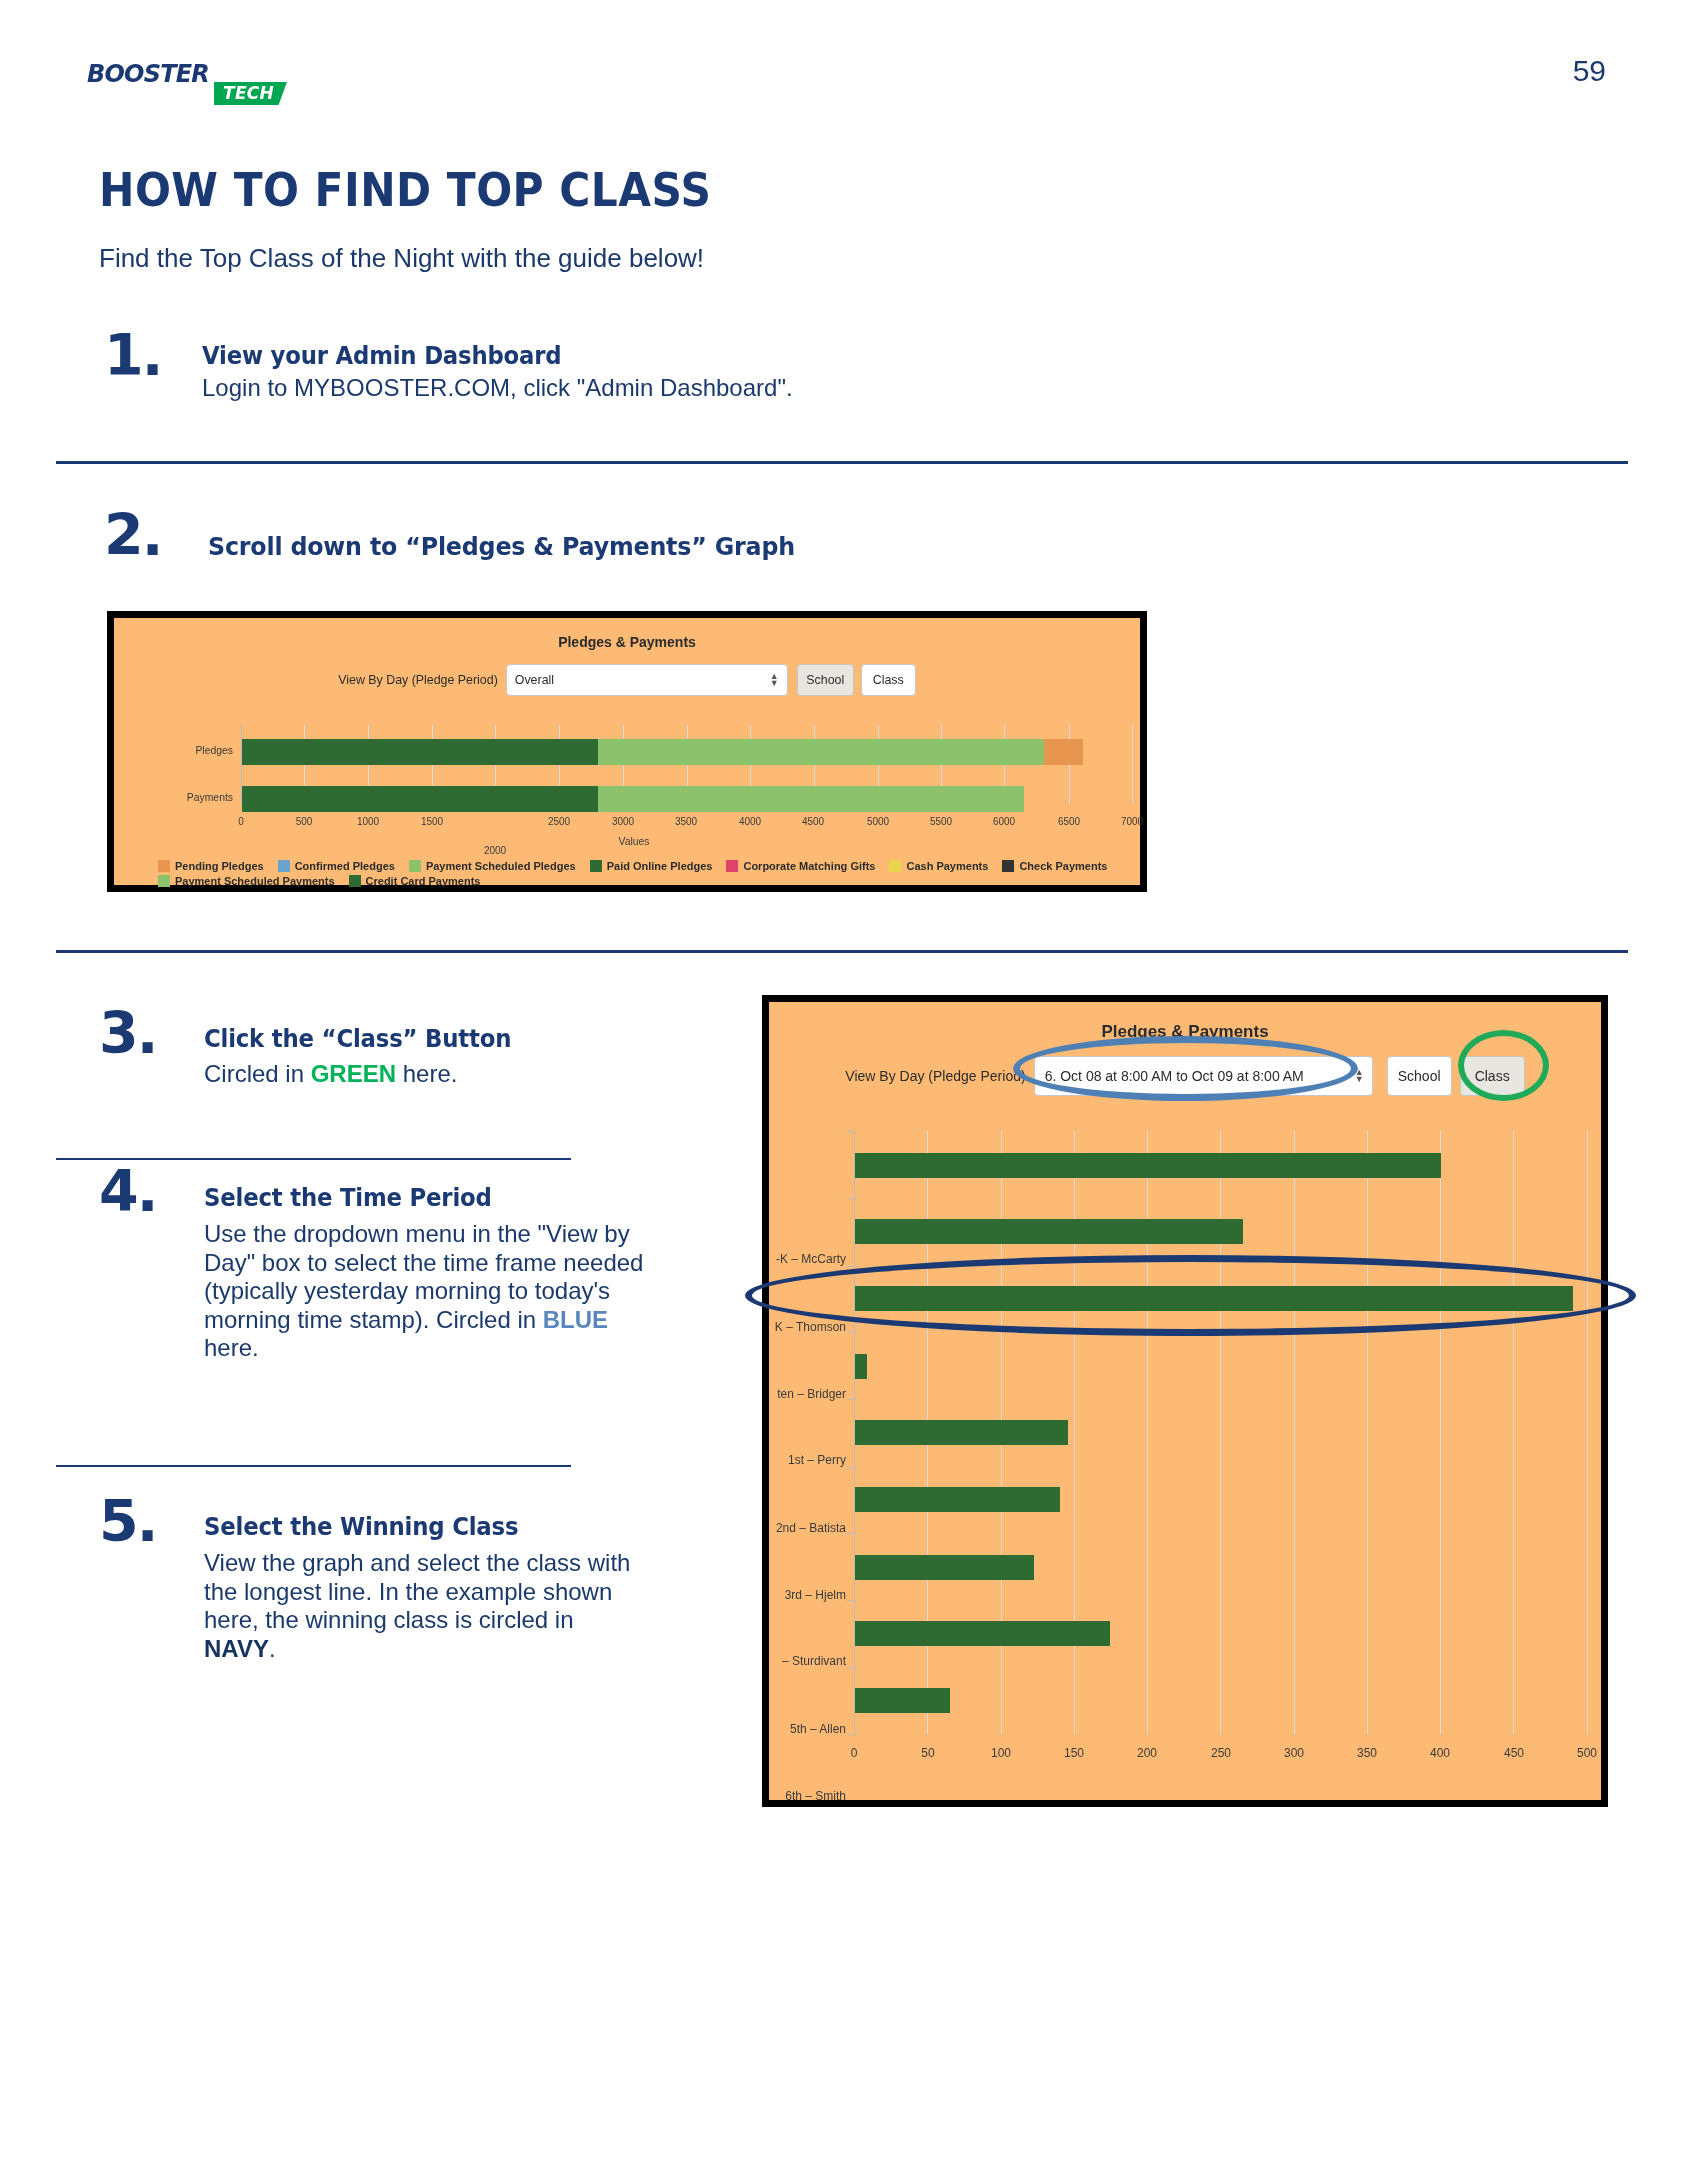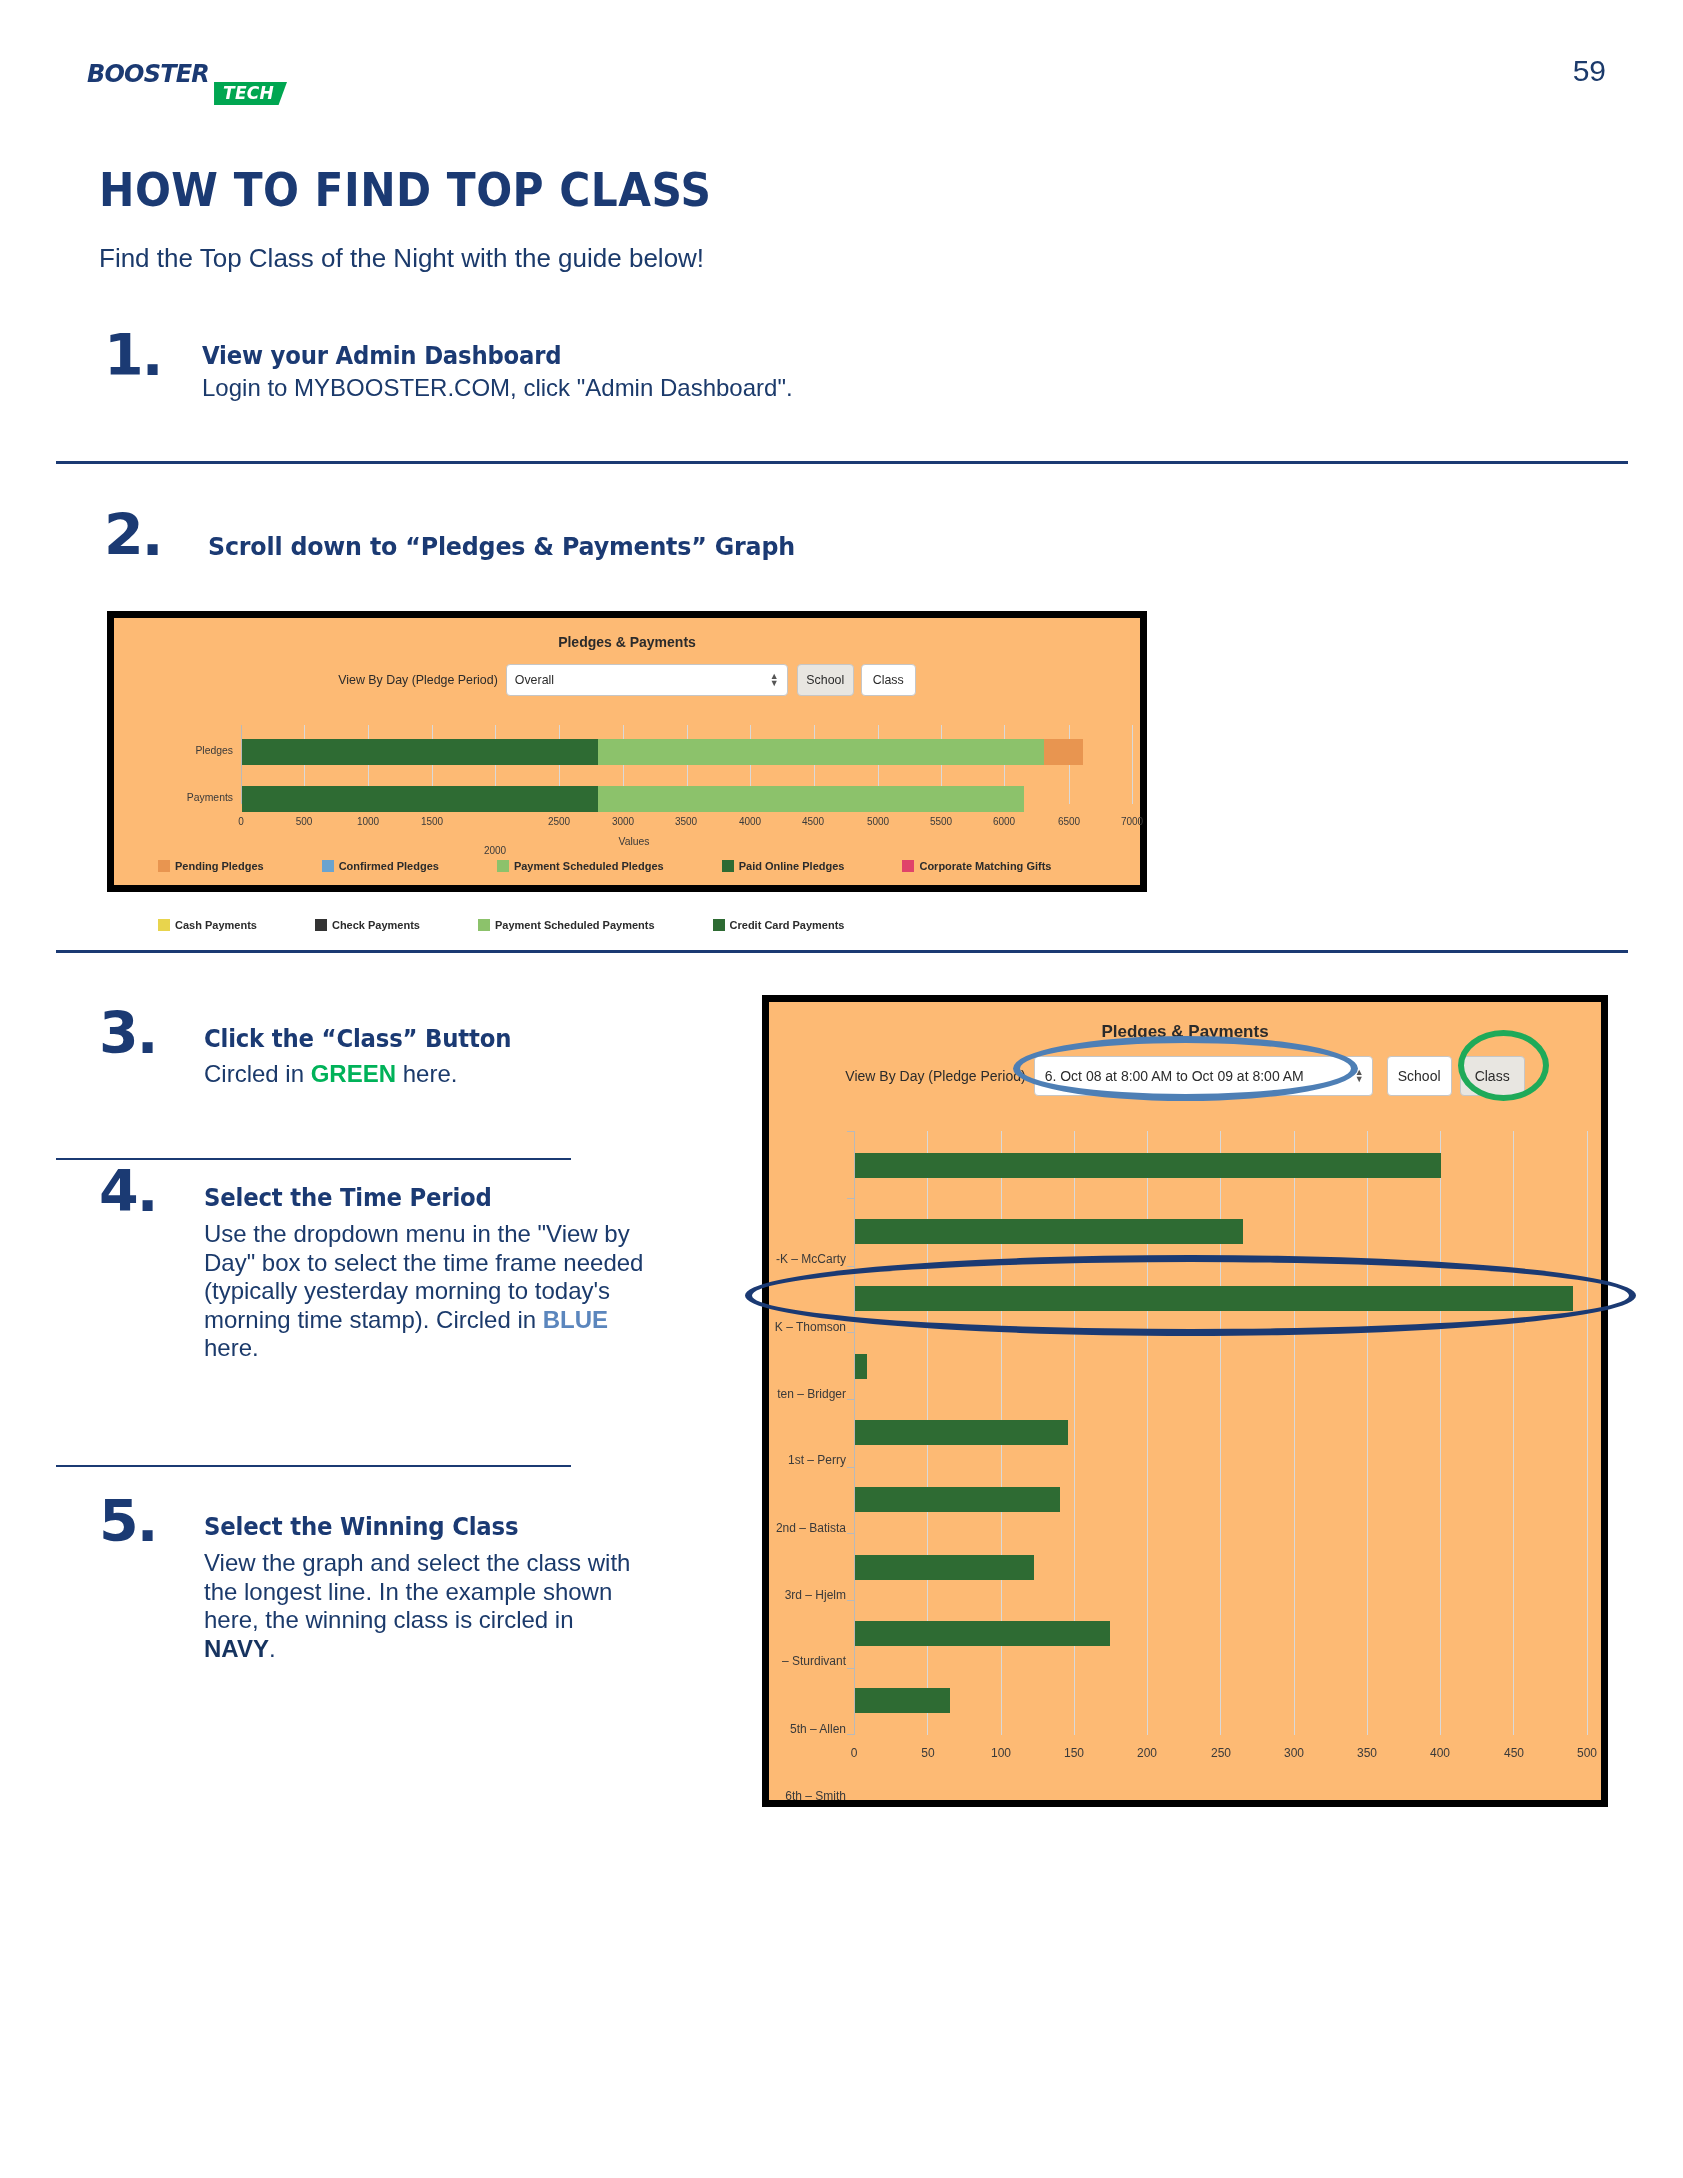--- a/index.html
+++ b/index.html
@@ -325,21 +325,21 @@
   <div class="tick-label" style="left:616px; top:198px; width:40px; font-size:10px;">4000</div>
   <div class="tick-label" style="left:679px; top:198px; width:40px; font-size:10px;">4500</div>
   <div class="tick-label" style="left:744px; top:198px; width:40px; font-size:10px;">5000</div>
   <div class="tick-label" style="left:807px; top:198px; width:40px; font-size:10px;">5500</div>
   <div class="tick-label" style="left:870px; top:198px; width:40px; font-size:10px;">6000</div>
   <div class="tick-label" style="left:935px; top:198px; width:40px; font-size:10px;">6500</div>
   <div class="tick-label" style="left:998px;top:198px; width:40px; font-size:10px;">7000</div>
 
   <div class="axis-caption" style="left:0; top:218px; width:1040px; font-size:10.4px;">Values</div>
 
-  <div class="legend" style="left:44px; top:242px; width:970px;gap:44px;">
+  <div class="legend" style="left:44px; top:242px; width:970px;">
     <div class="legend-item">
       <span class="legend-swatch" style="background:#e89550;"></span>
       <span class="legend-text">Pending Pledges</span>
     </div>
     <div class="legend-item">
       <span class="legend-swatch" style="background:#6ba3cf;"></span>
       <span class="legend-text">Confirmed Pledges</span>
     </div>
     <div class="legend-item">
       <span class="legend-swatch" style="background:#8cc26b;"></span>

